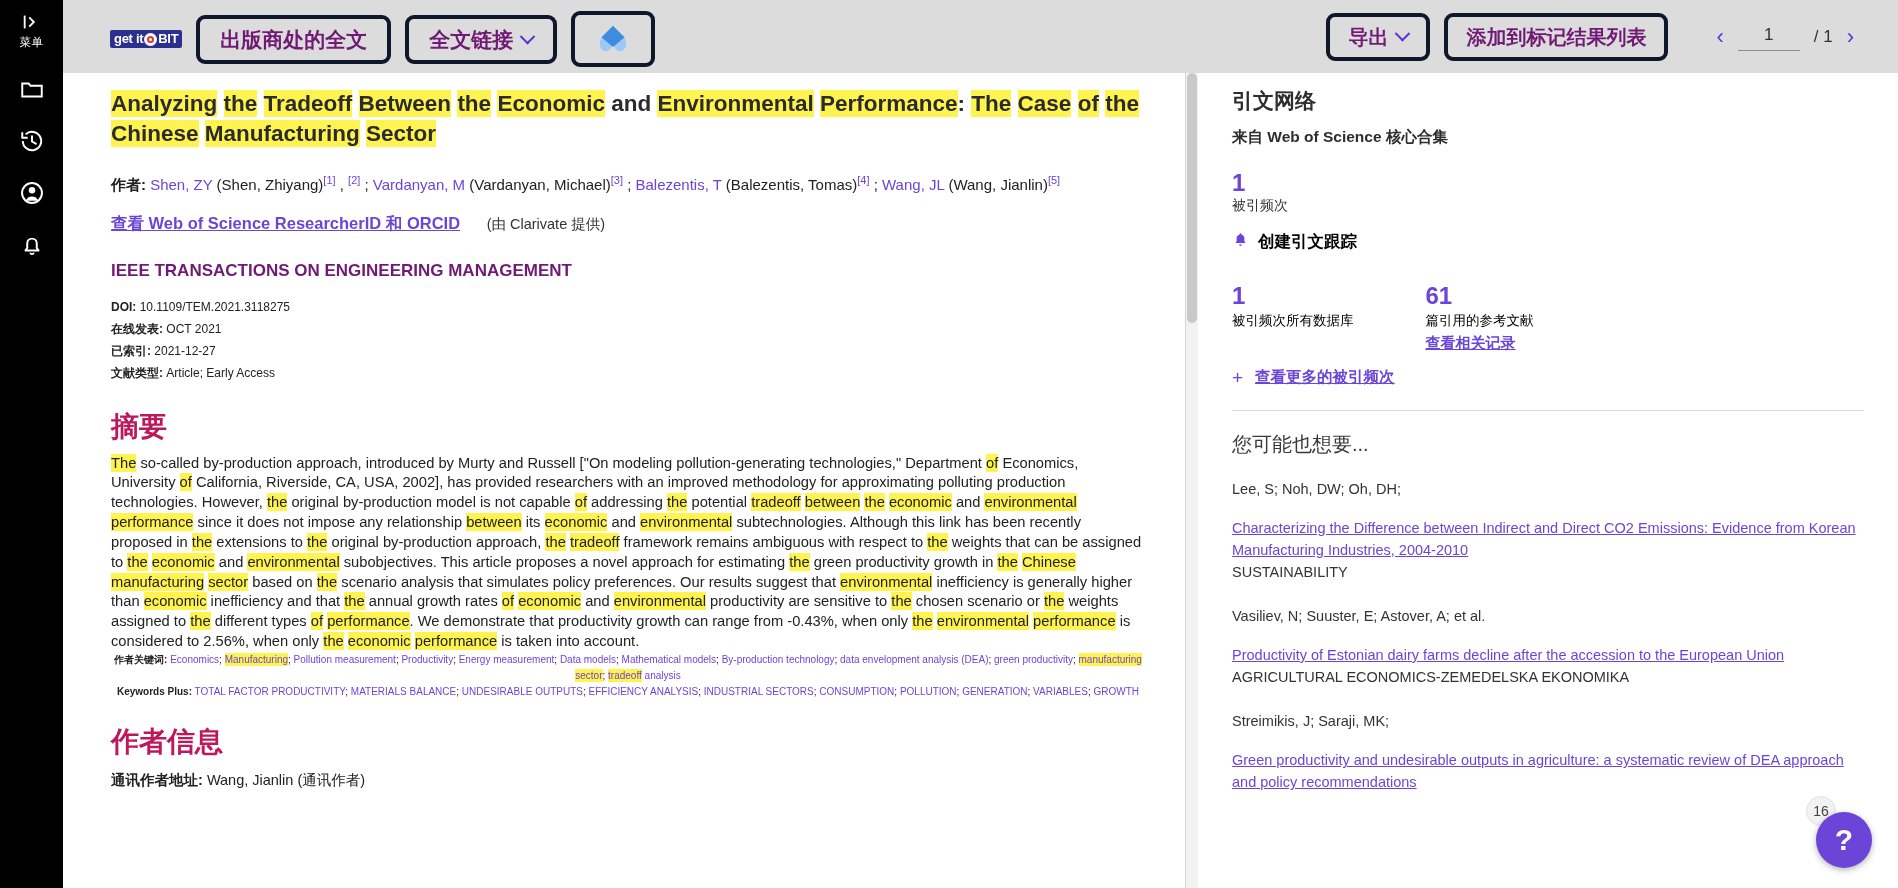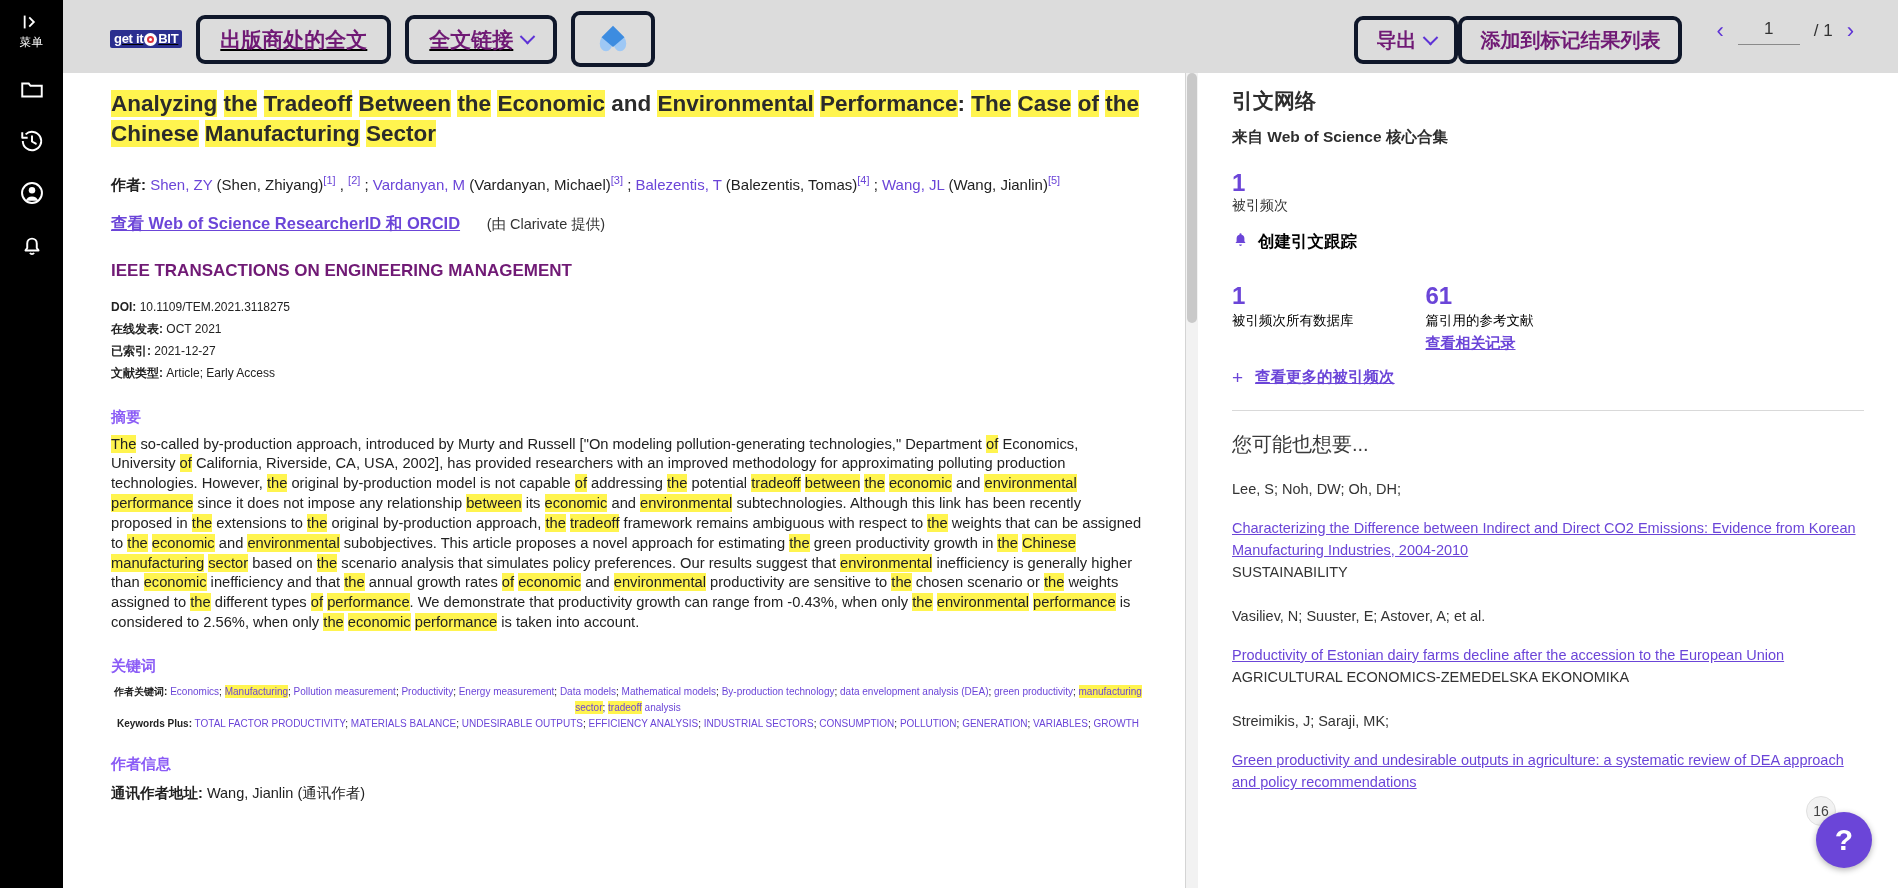--- a/index.html
+++ b/index.html
@@ -24,24 +24,24 @@
   .rail-icon { display:flex; align-items:center; justify-content:center; }
   .rail-spacer { height:26px; }
 
   
   #topbar {
     position:absolute; left:63px; top:0; width:1835px; height:73px;
     background:#dcdcdc;
   }
   #topbar-inner {
     position:absolute; left:0; top:0; right:0; height:78px;
-    display:flex; align-items:center;text-decoration:underline;
+    display:flex; align-items:center;
   }
   .tb-left { display:flex; align-items:center; gap:14px; margin-left:47px; }
-  .tb-right { display:flex; align-items:flex-start; position:absolute; right:36px; top:16px; height:73px; }
+  .tb-right { display:flex; align-items:center; gap:14px; position:absolute; right:36px; top:0; height:73px; }
 
   .getit-badge {
     background:#2b2f8f; color:#fff; font-weight:bold; font-size:13px;
     padding:2px 4px; border-radius:2px; letter-spacing:-.3px;
     display:inline-flex; align-items:center; gap:1px; line-height:1.15;
     font-family:"Liberation Sans", sans-serif; cursor:pointer;
   }
   .getit-dot {
     width:13px;height:13px;border-radius:50%;background:#fff;
     display:inline-flex;align-items:center;justify-content:center;
@@ -100,21 +100,21 @@
   .rid-line { font-size:16.5px; margin-bottom:26px; }
   .rid-line a { font-weight:bold; color:#6b45d8; text-decoration:none; }
   .rid-line a u { text-decoration:underline; }
   .rid-note { color:#333; font-weight:normal; font-size:14.5px; margin-left:22px; }
 
   .journal { font-size:17px; font-weight:bold; color:#701a75; margin:0 0 17px 0; cursor:pointer; }
 
   .kv { font-size:12px; color:#222; margin-bottom:3px; line-height:1.6; }
   .kv b { font-weight:bold; }
 
-  h2.sec { font-size:15px; font-weight:bold; color:#8b5cf6; margin:24px 0 8px 0; }
+  h2.sec { font-size:28px; font-weight:bold; color:#be185d; margin:24px 0 8px 0; }
   p.abstract { font-size:14.7px; line-height:1.35; color:#222; margin:0; text-align:left; }
 
   .kw-block { font-size:10px; line-height:1.58; color:#222;text-align:center; }
   .kw-block .lbl { font-weight:bold; }
 
   .auth-info { font-size:14.5px; color:#222; line-height:1.6; }
 
   
   h3.side-title { font-size:21px; font-weight:bold; color:#2e2e2e; margin:0 0 12px 0; }
   .side-sub { font-size:15.5px; font-weight:bold; color:#2e2e2e; margin-bottom:22px; }
@@ -263,21 +263,20 @@
     <div id="field-list">
         <div class="kv"><b>DOI:</b><span> 10.1109/TEM.2021.3118275</span></div>
         <div class="kv"><b>在线发表:</b><span> OCT 2021</span></div>
         <div class="kv"><b>已索引:</b><span> 2021-12-27</span></div>
         <div class="kv"><b>文献类型:</b><span> Article; Early Access</span></div>
       </div>
 
     <h2 class="sec">摘要</h2>
     <p class="abstract" id="abstract-body"><mark>The</mark><span> so-called by-production approach, introduced by Murty and Russell ["On modeling pollution-generating technologies," Department </span><mark>of</mark><span> Economics, University </span><mark>of</mark><span> California, Riverside, CA, USA, 2002], has provided researchers with an improved methodology for approximating polluting production technologies. However, </span><mark>the</mark><span> original by-production model is not capable </span><mark>of</mark><span> addressing </span><mark>the</mark><span> potential </span><mark>tradeoff</mark><span> </span><mark>between</mark><span> </span><mark>the</mark><span> </span><mark>economic</mark><span> and </span><mark>environmental</mark><span> </span><mark>performance</mark><span> since it does not impose any relationship </span><mark>between</mark><span> its </span><mark>economic</mark><span> and </span><mark>environmental</mark><span> subtechnologies. Although this link has been recently proposed in </span><mark>the</mark><span> extensions to </span><mark>the</mark><span> original by-production approach, </span><mark>the</mark><span> </span><mark>tradeoff</mark><span> framework remains ambiguous with respect to </span><mark>the</mark><span> weights that can be assigned to </span><mark>the</mark><span> </span><mark>economic</mark><span> and </span><mark>environmental</mark><span> subobjectives. This article proposes a novel approach for estimating </span><mark>the</mark><span> green productivity growth in </span><mark>the</mark><span> </span><mark>Chinese</mark><span> </span><mark>manufacturing</mark><span> </span><mark>sector</mark><span> based on </span><mark>the</mark><span> scenario analysis that simulates policy preferences. Our results suggest that </span><mark>environmental</mark><span> inefficiency is generally higher than </span><mark>economic</mark><span> inefficiency and that </span><mark>the</mark><span> annual growth rates </span><mark>of</mark><span> </span><mark>economic</mark><span> and </span><mark>environmental</mark><span> productivity are sensitive to </span><mark>the</mark><span> chosen scenario or </span><mark>the</mark><span> weights assigned to </span><mark>the</mark><span> different types </span><mark>of</mark><span> </span><mark>performance</mark><span>. We demonstrate that productivity growth can range from -0.43%, when only </span><mark>the</mark><span> </span><mark>environmental</mark><span> </span><mark>performance</mark><span> is considered to 2.56%, when only </span><mark>the</mark><span> </span><mark>economic</mark><span> </span><mark>performance</mark><span> is taken into account.</span></p>
 
-    <h2 class="sec">关键词</h2>
     <div class="kw-block">
       <span class="lbl">作者关键词:</span>
       <span id="author-keywords"><a class="lk">Economics</a>; <a class="lk"><mark>Manufacturing</mark></a>; <a class="lk">Pollution measurement</a>; <a class="lk">Productivity</a>; <a class="lk">Energy measurement</a>; <a class="lk">Data models</a>; <a class="lk">Mathematical models</a>; <a class="lk">By-production technology</a>; <a class="lk">data envelopment analysis (DEA)</a>; <a class="lk">green productivity</a>; <a class="lk"><mark>manufacturing sector</mark></a>; <a class="lk"><mark>tradeoff</mark> analysis</a></span>
     </div>
     <div class="kw-block">
       <span class="lbl">Keywords Plus:</span>
       <span id="keywords-plus"><a class="lk">TOTAL FACTOR PRODUCTIVITY</a>; <a class="lk">MATERIALS BALANCE</a>; <a class="lk">UNDESIRABLE OUTPUTS</a>; <a class="lk">EFFICIENCY ANALYSIS</a>; <a class="lk">INDUSTRIAL SECTORS</a>; <a class="lk">CONSUMPTION</a>; <a class="lk">POLLUTION</a>; <a class="lk">GENERATION</a>; <a class="lk">VARIABLES</a>; <a class="lk">GROWTH</a></span>
     </div>
 
     <h2 class="sec">作者信息</h2>

